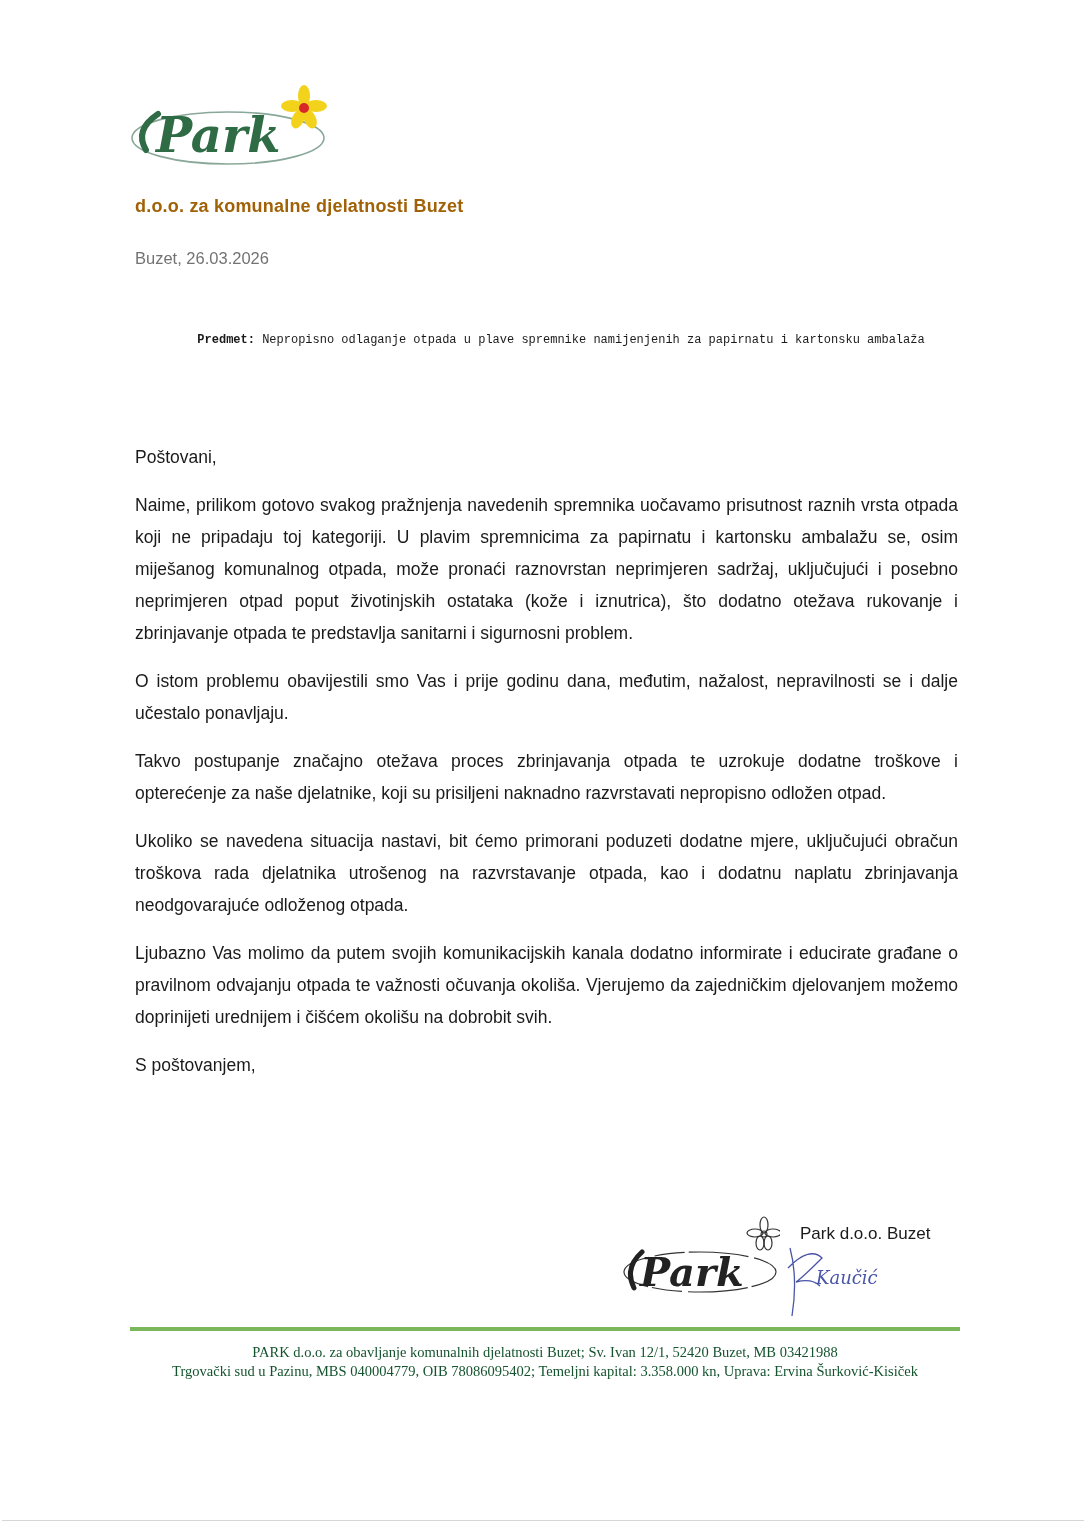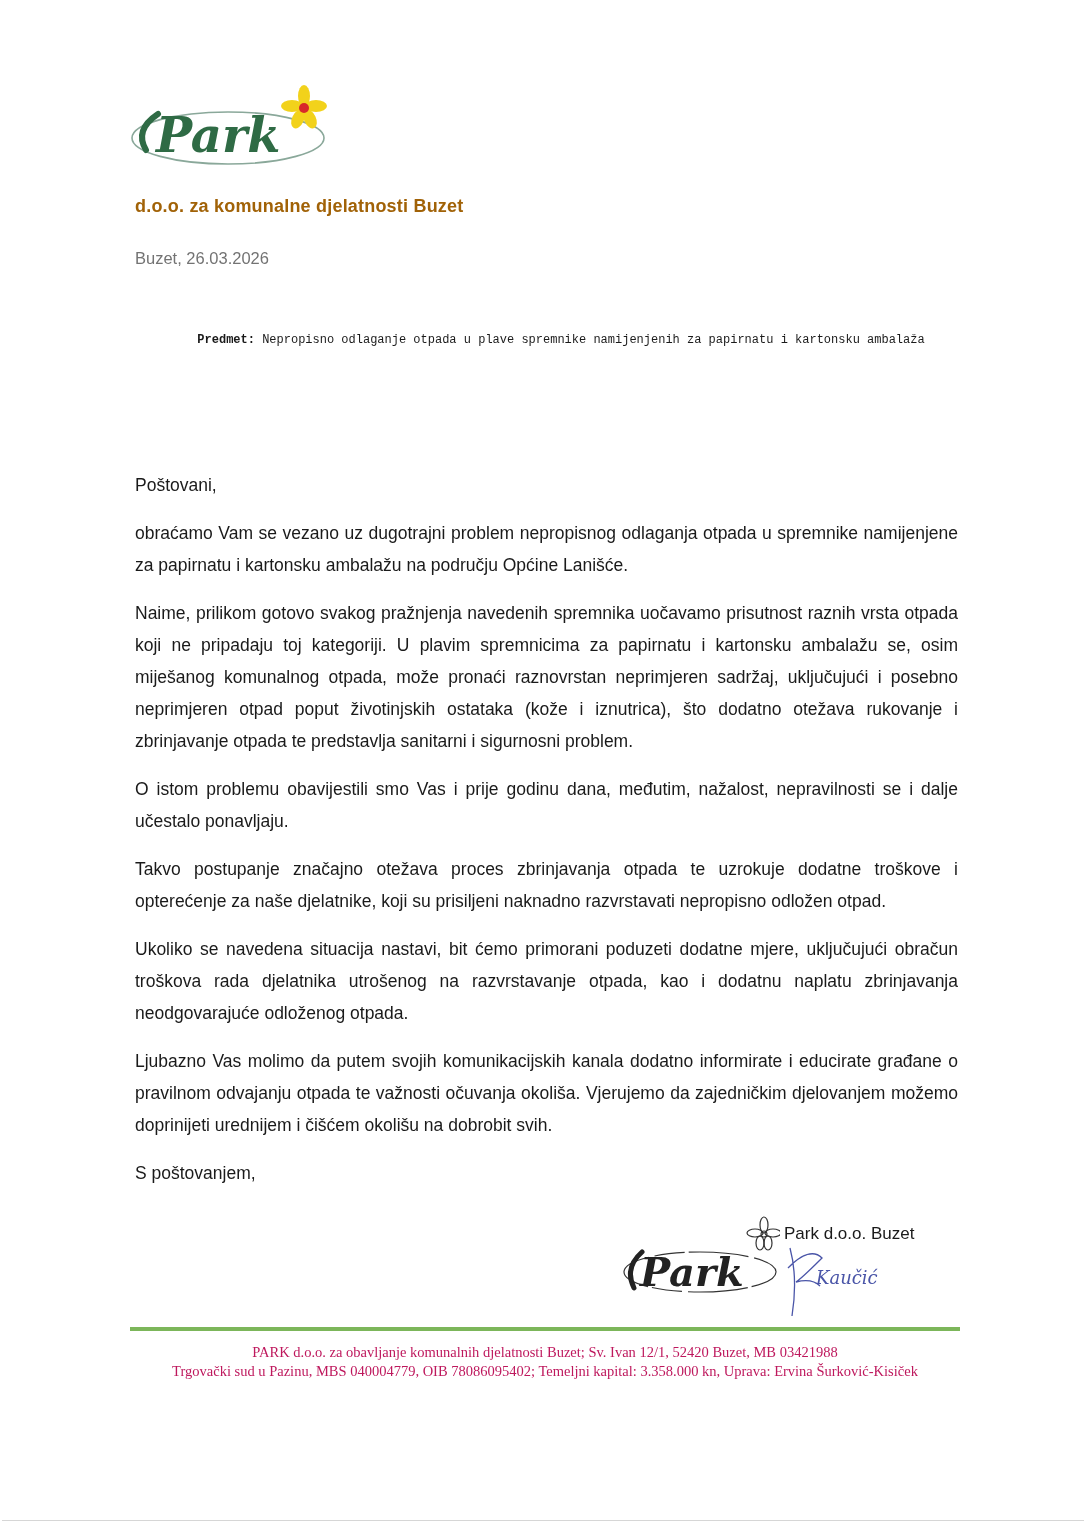--- a/index.html
+++ b/index.html
@@ -3,29 +3,29 @@
 <meta charset="utf-8">
 <style>
   html, body { margin: 0; padding: 0; background: #ffffff; }
   body { width: 1086px; height: 1536px; position: relative; overflow: hidden;
          font-family: "Liberation Sans", "DejaVu Sans", sans-serif; color: #1a1a1a; }
   .logo { position: absolute; left: 128px; top: 84px; width: 210px; height: 88px; }
   .company-sub { position: absolute; left: 135px; top: 196px; font-size: 18px; color: #a16207; font-weight: bold; letter-spacing: 0.2px; }
   .date { position: absolute; left: 135px; top: 249px; font-size: 16.5px; color: #737373; }
   .subject { position: absolute; left: 135px; top: 327px; width: 820px; text-align: center; font-size: 12px; line-height: 26px; font-family: Liberation Mono, monospace; margin-left: 16px; }
   .subject b { font-weight: bold; }
-  .body { position: absolute; left: 135px; top: 441px; width: 823px; font-size: 17.5px; line-height: 32px; margin-top: 28px; }
+  .body { position: absolute; left: 135px; top: 441px; width: 823px; font-size: 17.5px; line-height: 32px; }
   .body p { margin: 0 0 16px 0; text-align: justify; }
   .sig-area { position: absolute; left: 620px; top: 1208px; width: 330px; height: 110px; }
   .sig-logo { position: absolute; left: 0; top: 4px; width: 160px; height: 96px; }
-  .sig-name { position: absolute; left: 164px; top: 16px; font-size: 17px; color: #1a1a1a; }
+  .sig-name { position: absolute; left: 180px; top: 16px; font-size: 17px; color: #1a1a1a; }
   .sig-scribble { position: absolute; left: 162px; top: 30px; width: 120px; height: 80px; }
   .footer-rule { position: absolute; left: 130px; top: 1327px; width: 830px; height: 4px; background: #7cb65a; }
   .footer { position: absolute; left: 130px; top: 1343px; width: 830px; text-align: center;
-            font-family: "Liberation Serif", "DejaVu Serif", serif; font-size: 14.5px; line-height: 19px; color: #be185d; }
+            font-family: "Liberation Serif", "DejaVu Serif", serif; font-size: 14.5px; line-height: 19px; color: #14532d; }
   .footer div { margin: 0; }
   .bottom-rule { position: absolute; left: 2px; top: 1520px; width: 1082px; height: 1px; background: #d6d6d6; }
 </style>
 </head>
 <body>
 
 <div class="logo">
   <svg width="210" height="88" viewBox="0 0 210 88">
     <ellipse cx="100" cy="54" rx="96" ry="26" fill="none" stroke="#8aa89a" stroke-width="1.6"></ellipse>
     <path d="M30 30 Q6 46 18 66" fill="none" stroke="#2f6b45" stroke-width="6" stroke-linecap="round"></path>
@@ -44,21 +44,20 @@
 <div class="company-sub">d.o.o. za komunalne djelatnosti Buzet</div>
 <div class="date">Buzet, 26.03.2026</div>
 
 <div class="subject">
   <b>Predmet:</b>
   <span>Nepropisno odlaganje otpada u plave spremnike namijenjenih za papirnatu i kartonsku ambalaža</span>
 </div>
 
 <div class="body">
   <p>Poštovani,</p>
-  <p>obraćamo Vam se vezano uz dugotrajni problem nepropisnog odlaganja otpada u spremnike namijenjene za papirnatu i kartonsku ambalažu na području Općine Lanišće.</p>
   <p>Naime, prilikom gotovo svakog pražnjenja navedenih spremnika uočavamo prisutnost raznih vrsta otpada koji ne pripadaju toj kategoriji. U plavim spremnicima za papirnatu i kartonsku ambalažu se, osim miješanog komunalnog otpada, može pronaći raznovrstan neprimjeren sadržaj, uključujući i posebno neprimjeren otpad poput životinjskih ostataka (kože i iznutrica), što dodatno otežava rukovanje i zbrinjavanje otpada te predstavlja sanitarni i sigurnosni problem.</p>
   <p>O istom problemu obavijestili smo Vas i prije godinu dana, međutim, nažalost, nepravilnosti se i dalje učestalo ponavljaju.</p>
   <p>Takvo postupanje značajno otežava proces zbrinjavanja otpada te uzrokuje dodatne troškove i opterećenje za naše djelatnike, koji su prisiljeni naknadno razvrstavati nepropisno odložen otpad.</p>
   <p>Ukoliko se navedena situacija nastavi, bit ćemo primorani poduzeti dodatne mjere, uključujući obračun troškova rada djelatnika utrošenog na razvrstavanje otpada, kao i dodatnu naplatu zbrinjavanja neodgovarajuće odloženog otpada.</p>
   <p>Ljubazno Vas molimo da putem svojih komunikacijskih kanala dodatno informirate i educirate građane o pravilnom odvajanju otpada te važnosti očuvanja okoliša. Vjerujemo da zajedničkim djelovanjem možemo doprinijeti urednijem i čišćem okolišu na dobrobit svih.</p>
   <p>S poštovanjem,</p>
 </div>
 
 <div class="sig-area">
   <svg class="sig-logo" viewBox="0 0 160 96">

